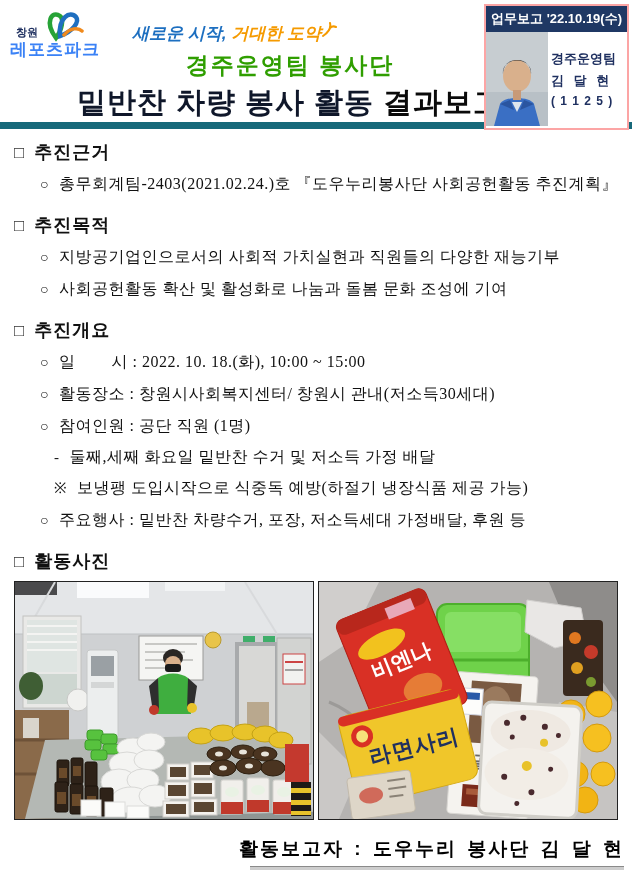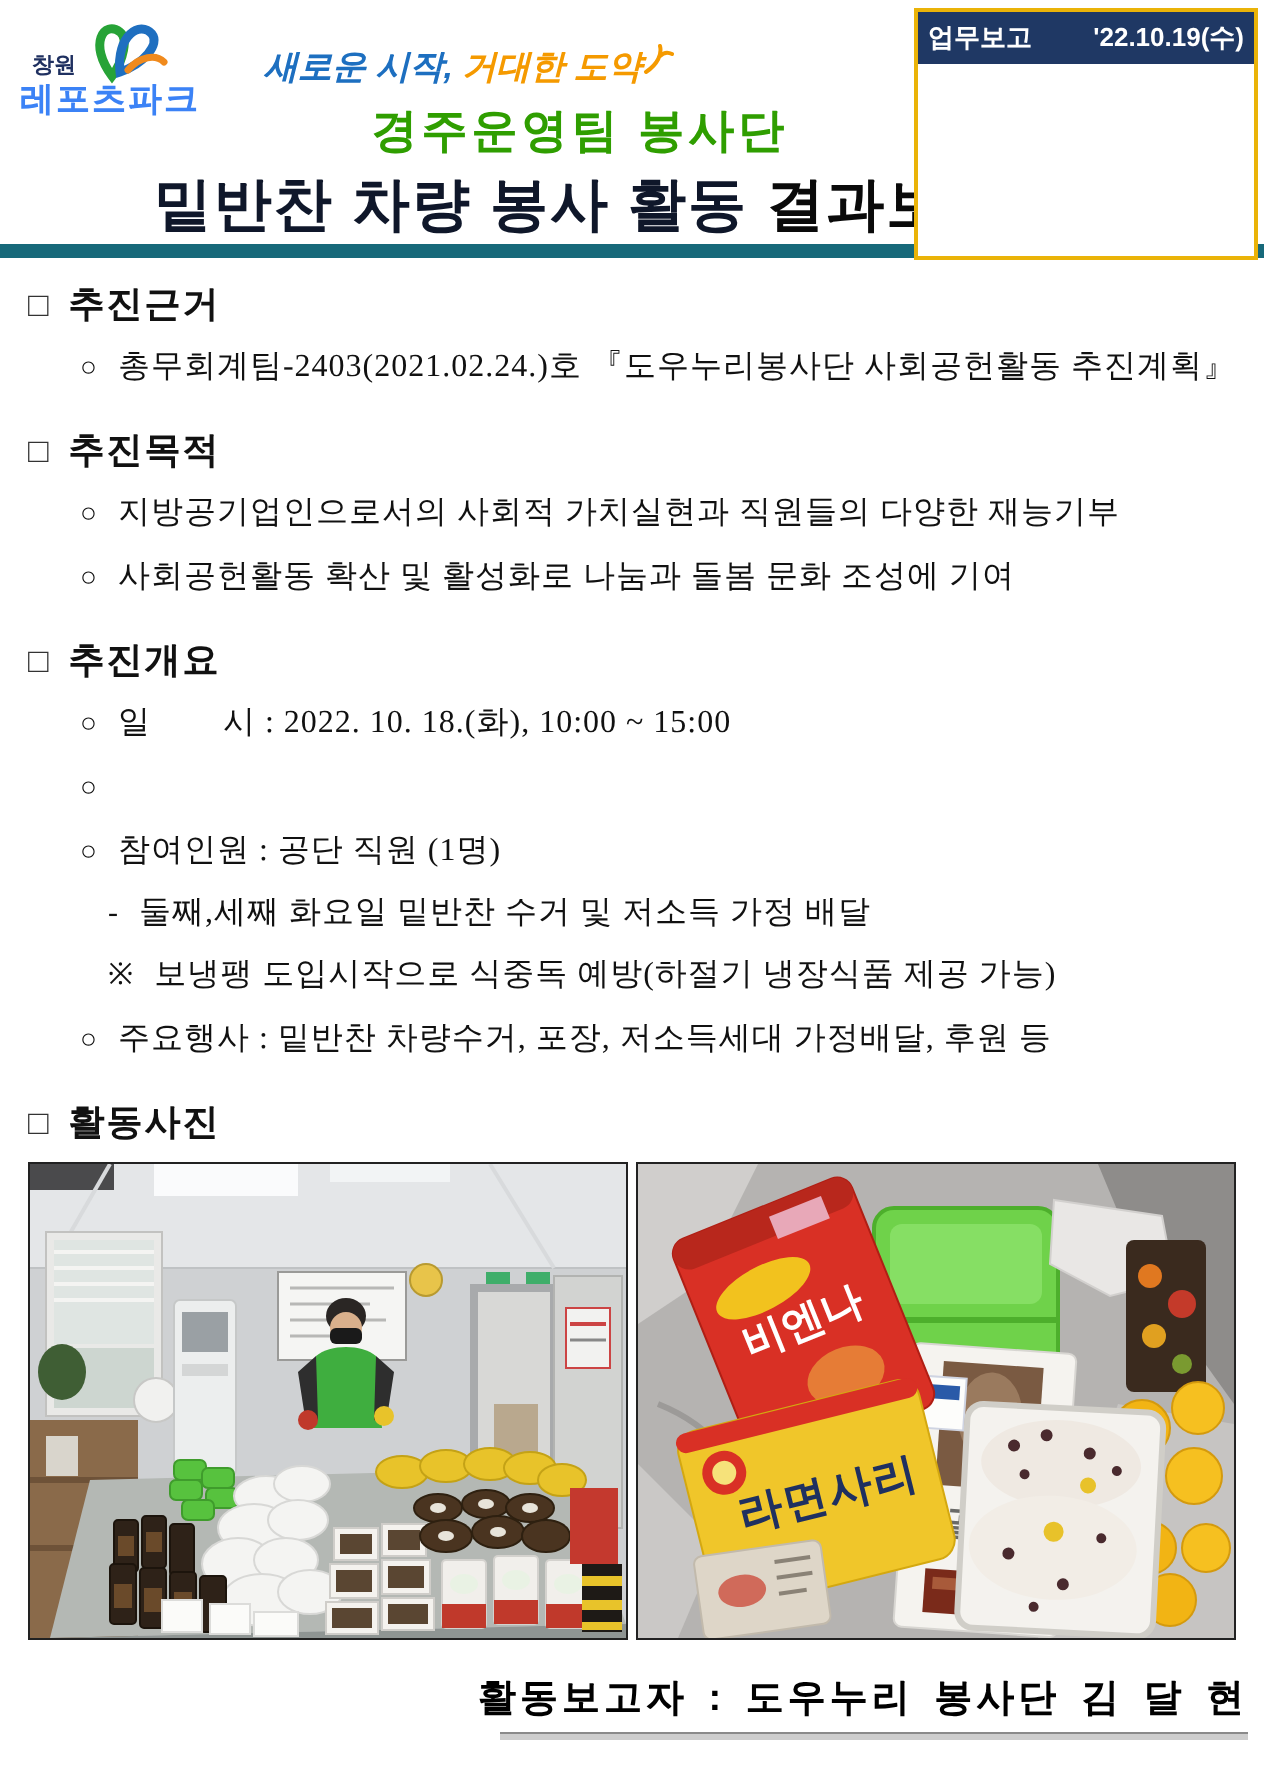--- a/index.html
+++ b/index.html
@@ -16,22 +16,22 @@
   .slogan { position:absolute; left:132px; top:22px; width:290px; text-align:left;
             font-style:italic; font-weight:bold; font-size:17px; white-space:nowrap; }
   .slogan .s1 { color:#1d6fc0; }
   .slogan .s2 { color:#f59a00; }
   .titles { position:absolute; left:55px; top:50px; width:470px; text-align:center; }
   .title1 { font-size:23px; font-weight:bold; color:#2f9e00; letter-spacing:2px; }
   .title2 { font-size:29px; font-weight:bold; letter-spacing:1px; margin-top:2px; }
   .title2 .navy { color:#0f172a; }
   .title2 .black { color:#0a0a0a; }
 
-  .report-box { position:absolute; right:3px; top:4px; width:172px; height:126px;
-                border:2px solid #eab308; background:#fff; }
+  .report-box { position:absolute; right:3px; top:4px; width:145px; height:126px;
+                border:2px solid #fca5a5; background:#fff; }
   .rb-header { height:26px; background:#1f3864; color:#fff; display:flex; align-items:center;
                justify-content:space-between; padding:0 5px; font-weight:bold; font-size:13px; }
   .rb-body { display:flex; height:94px; }
   .rb-photo { width:62px; height:94px; flex:none; }
   .rb-info { flex:1; display:flex; flex-direction:column; justify-content:center; gap:4px;
              font-weight:bold; color:#1f3060; font-size:13px; padding-left:3px; white-space:nowrap; }
   .rb-name { letter-spacing:3px; }
   .rb-ext { font-size:12px; letter-spacing:1px; }
 
   .divider { width:632px; height:7px; background:#17697a; margin-top:0; }
@@ -91,20 +91,37 @@
       <div class="title2">
         <span class="navy">밑반찬 차량 봉사 활동</span><span class="black"> 결과보고</span>
       </div>
     </div>
 
     <div class="report-box">
       <div class="rb-header">
         <span>업무보고</span>
         <span>'22.10.19(수)</span>
       </div>
+      <div class="rb-body">
+        <svg class="rb-photo" viewBox="0 0 62 94">
+          <rect width="62" height="94" fill="#c7cdd1"></rect>
+          <rect y="60" width="62" height="34" fill="#b8c0c6"></rect>
+          <path d="M8,94 L14,72 C18,64 44,64 48,72 L54,94 Z" fill="#3a6fc4"></path>
+          <path d="M26,70 L31,80 L36,70 Z" fill="#dfe6ec"></path>
+          <path d="M14,72 L24,68 L28,78 Z M48,72 L38,68 L34,78 Z" fill="#2a55a0"></path>
+          <ellipse cx="31" cy="44" rx="14" ry="16" fill="#d9b08c"></ellipse>
+          <path d="M17,42 C15,24 47,24 45,42 C45,34 40,28 31,28 C22,28 17,34 17,42 Z" fill="#2a2624"></path>
+          <rect x="27" y="58" width="8" height="10" fill="#c89a78"></rect>
+        </svg>
+        <div class="rb-info">
+          <div>경주운영팀</div>
+          <div class="rb-name">김 달 현</div>
+          <div class="rb-ext">( 1 1 2 5 )</div>
+        </div>
+      </div>
     </div>
   </div>
 
   <div class="divider"></div>
 
   <div class="docbody">
 
     <div class="section-title">
       <span class="sq">□</span>
       <span>추진근거</span>
@@ -130,20 +147,21 @@
     <div class="section-title">
       <span class="sq">□</span>
       <span>추진개요</span>
     </div>
     <div class="item">
       <span class="marker">○</span>
       <span class="txt">일        시 : 2022. 10. 18.(화), 10:00 ~ 15:00</span>
     </div>
     <div class="item">
       <span class="marker">○</span>
+      <span class="txt">활동장소 : 창원시사회복지센터/ 창원시 관내(저소득30세대)</span>
     </div>
     <div class="item">
       <span class="marker">○</span>
       <span class="txt">참여인원 : 공단 직원 (1명)</span>
     </div>
     <div class="item sub">
       <span class="marker">-</span>
       <span class="txt">둘째,세째 화요일 밑반찬 수거 및 저소득 가정 배달</span>
     </div>
     <div class="item sub">

